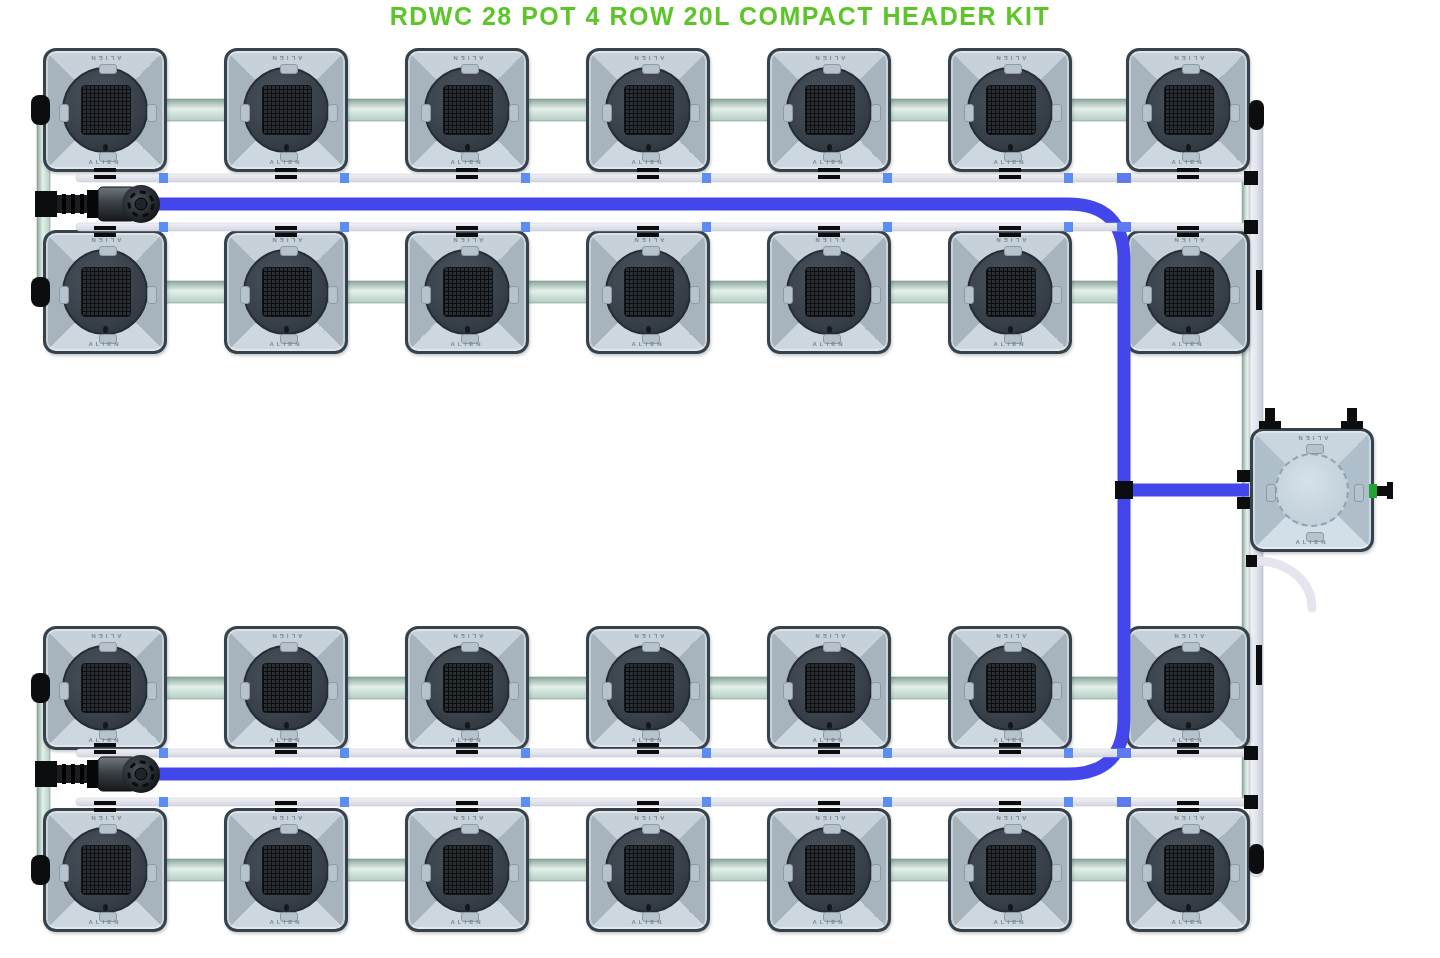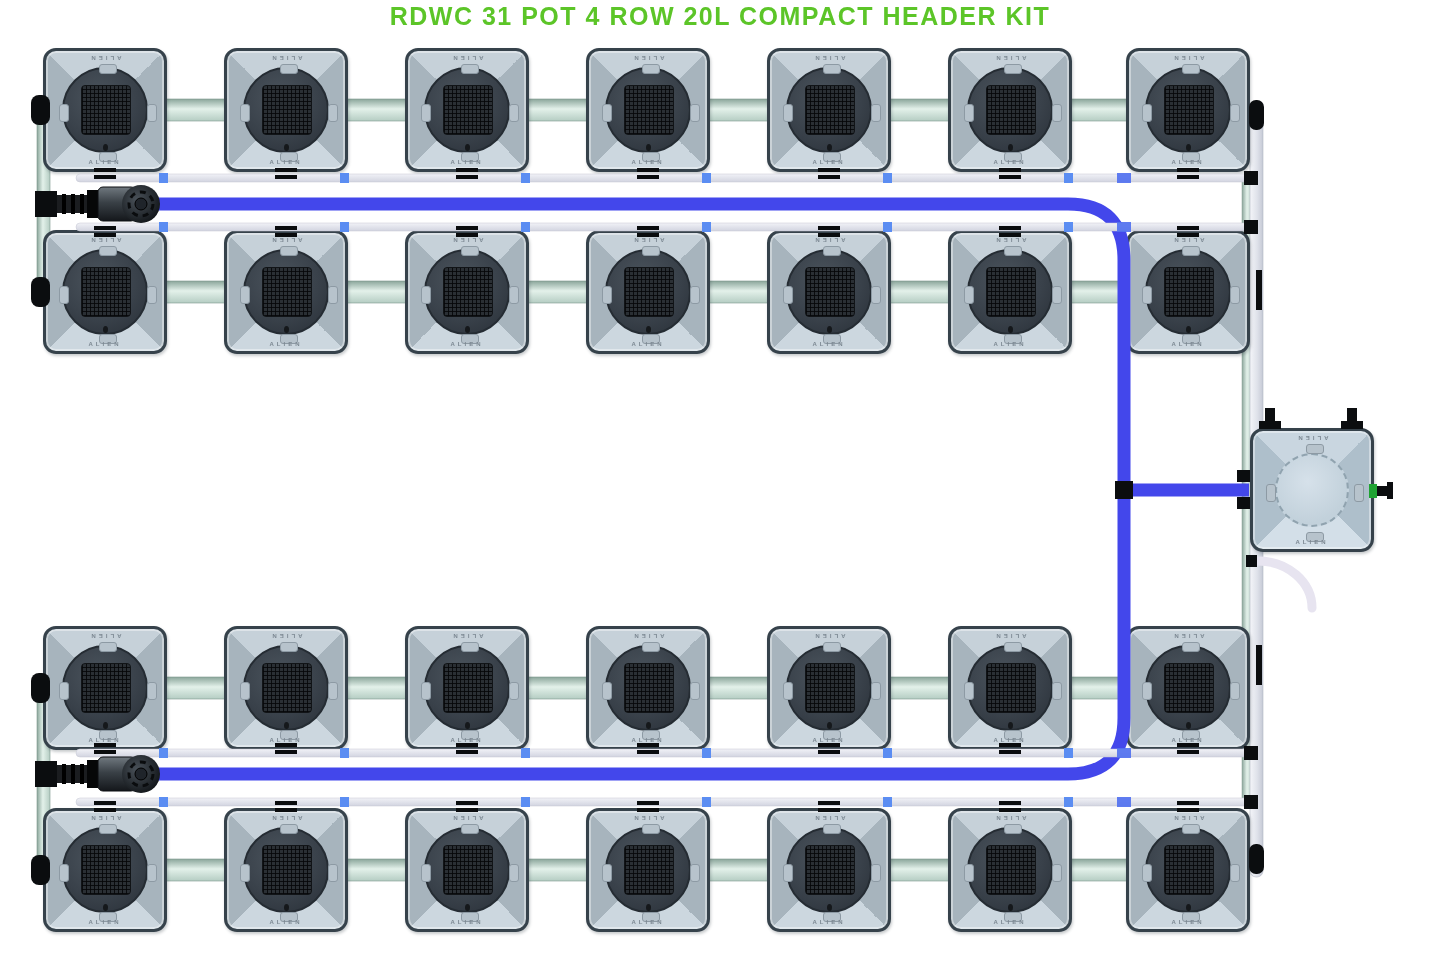--- a/index.html
+++ b/index.html
@@ -37,21 +37,21 @@
   .tab.e{left:101px;top:53px;width:10px;height:18px;}
   .alien{position:absolute;left:0;width:100%;text-align:center;
          font-weight:700;font-size:6px;letter-spacing:3px;color:#7c8892;}
   .alien.top{top:4px;transform:rotate(180deg);}
   .alien.bot{bottom:4px;}
 </style>
 </head>
 <body>
 
 <div class="stage">
-  <div class="title">RDWC 31 POT 4 ROW 20L COMPACT HEADER KIT</div>
+  <div class="title">RDWC 28 POT 4 ROW 20L COMPACT HEADER KIT</div>
   <svg id="layer-under" class="layer" width="1440" height="958">
       <defs>
         <linearGradient id="gpU" x1="0" y1="0" x2="0" y2="1">
           <stop offset="0%" stop-color="#8ba69b"></stop>
           <stop offset="45%" stop-color="#e3f1ea"></stop>
           <stop offset="100%" stop-color="#b5cdc3"></stop>
         </linearGradient>
         <linearGradient id="gpvU" x1="0" y1="0" x2="1" y2="0">
           <stop offset="0%" stop-color="#8ba69b"></stop>
           <stop offset="45%" stop-color="#e3f1ea"></stop>

